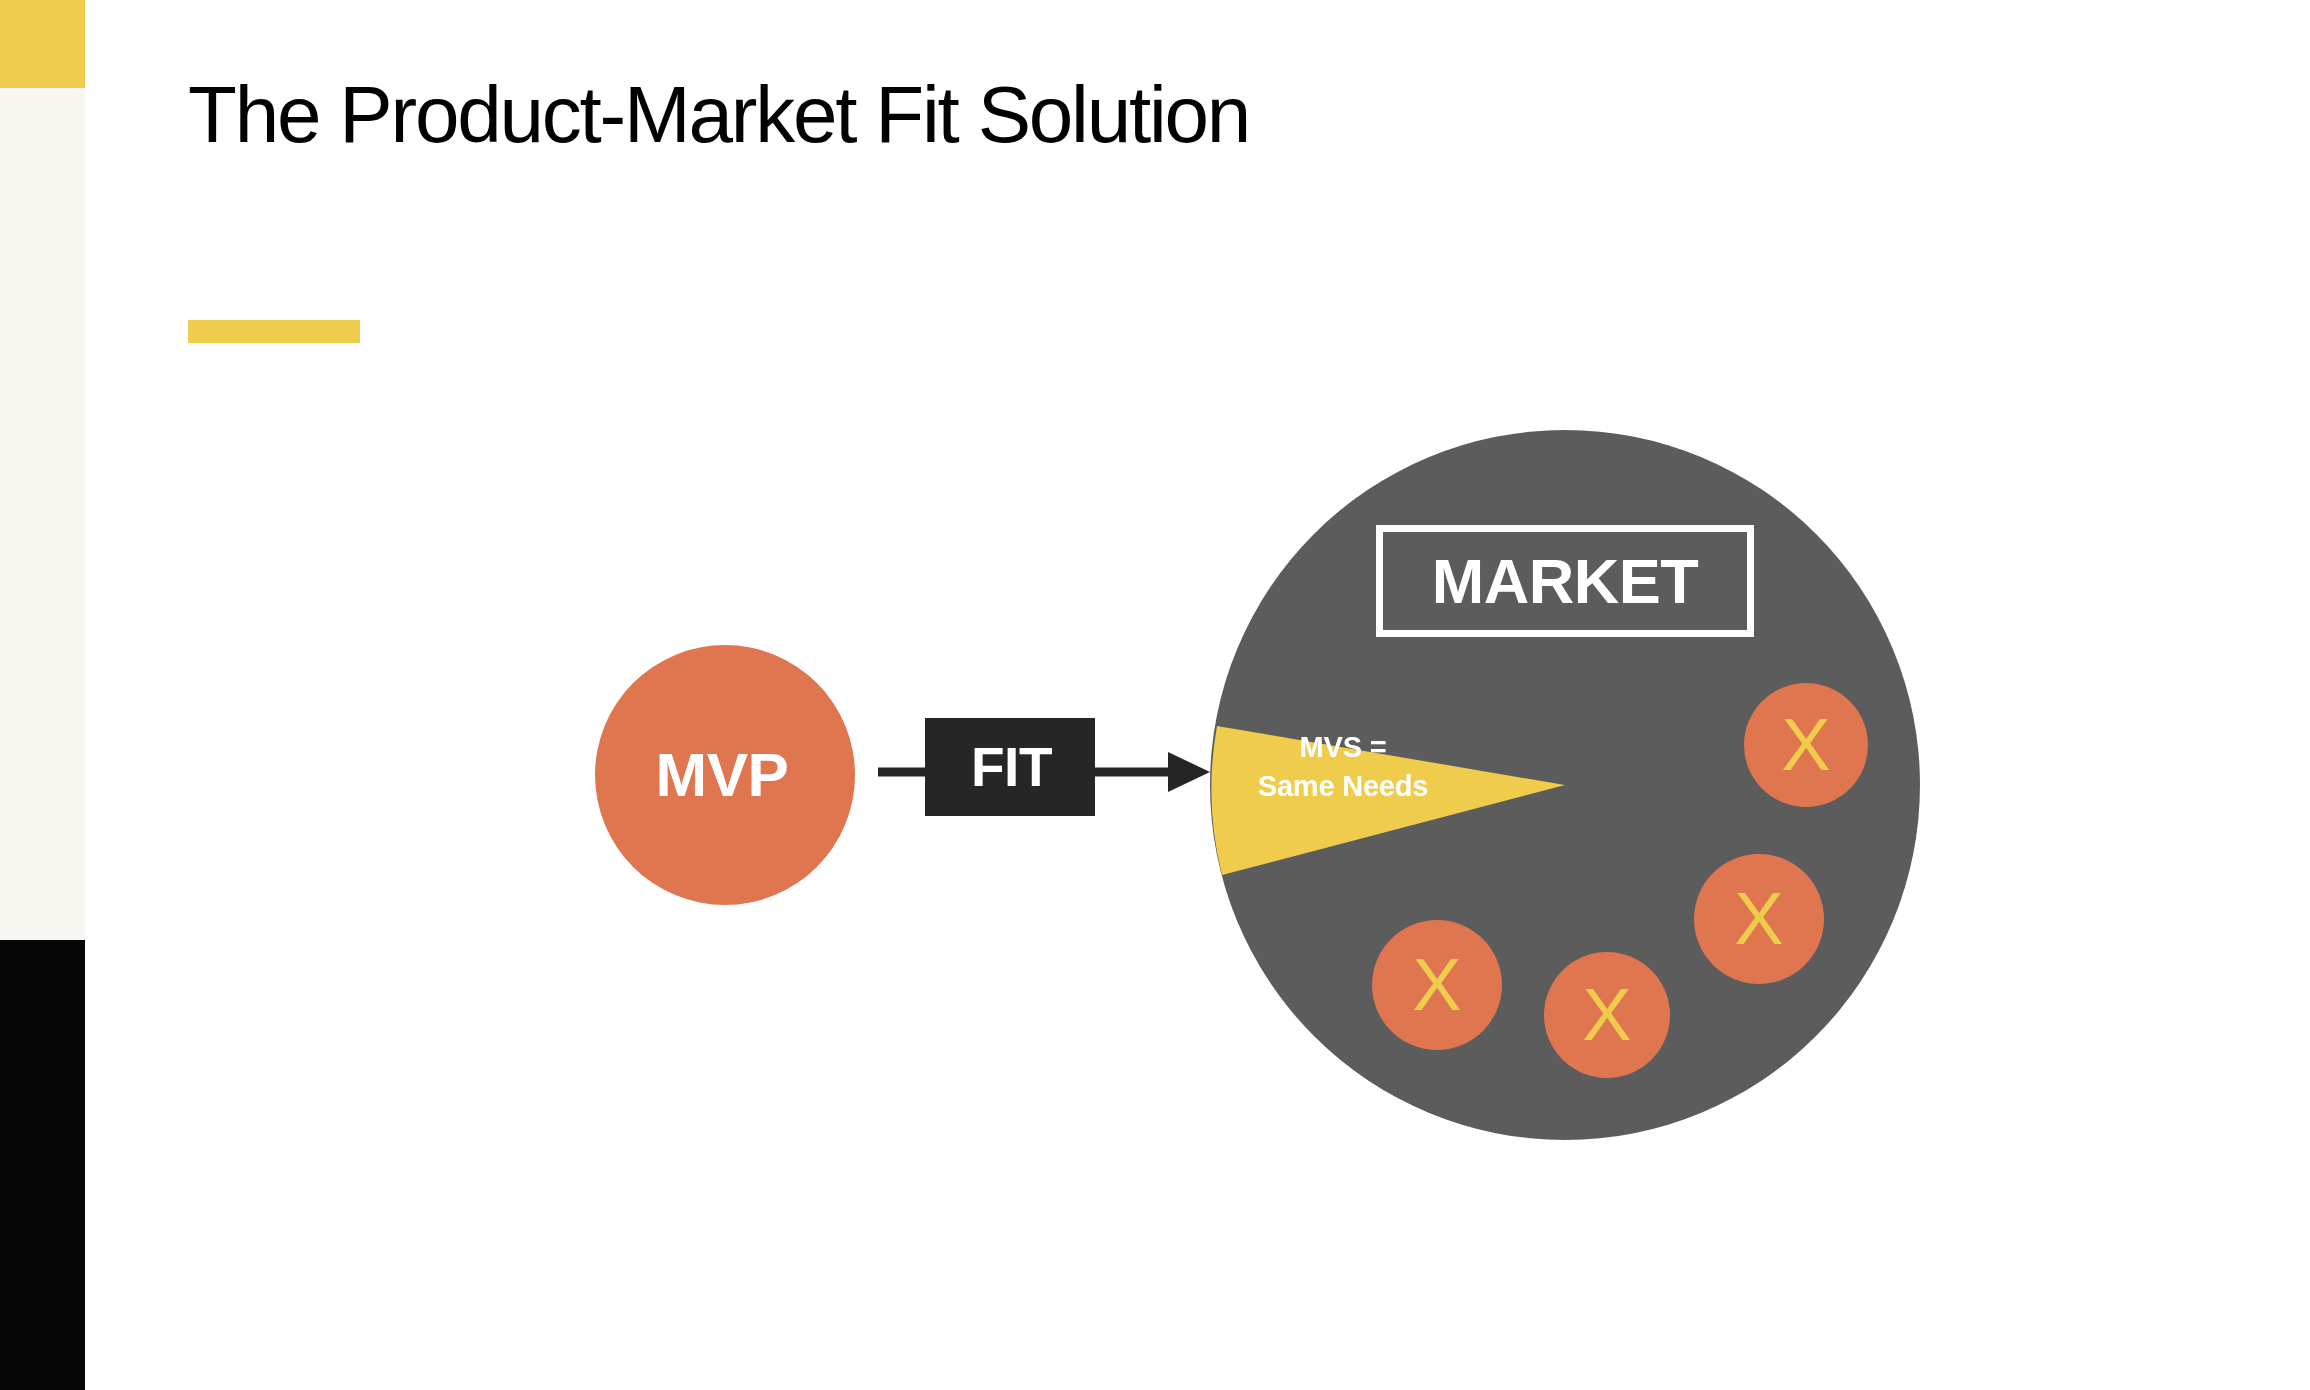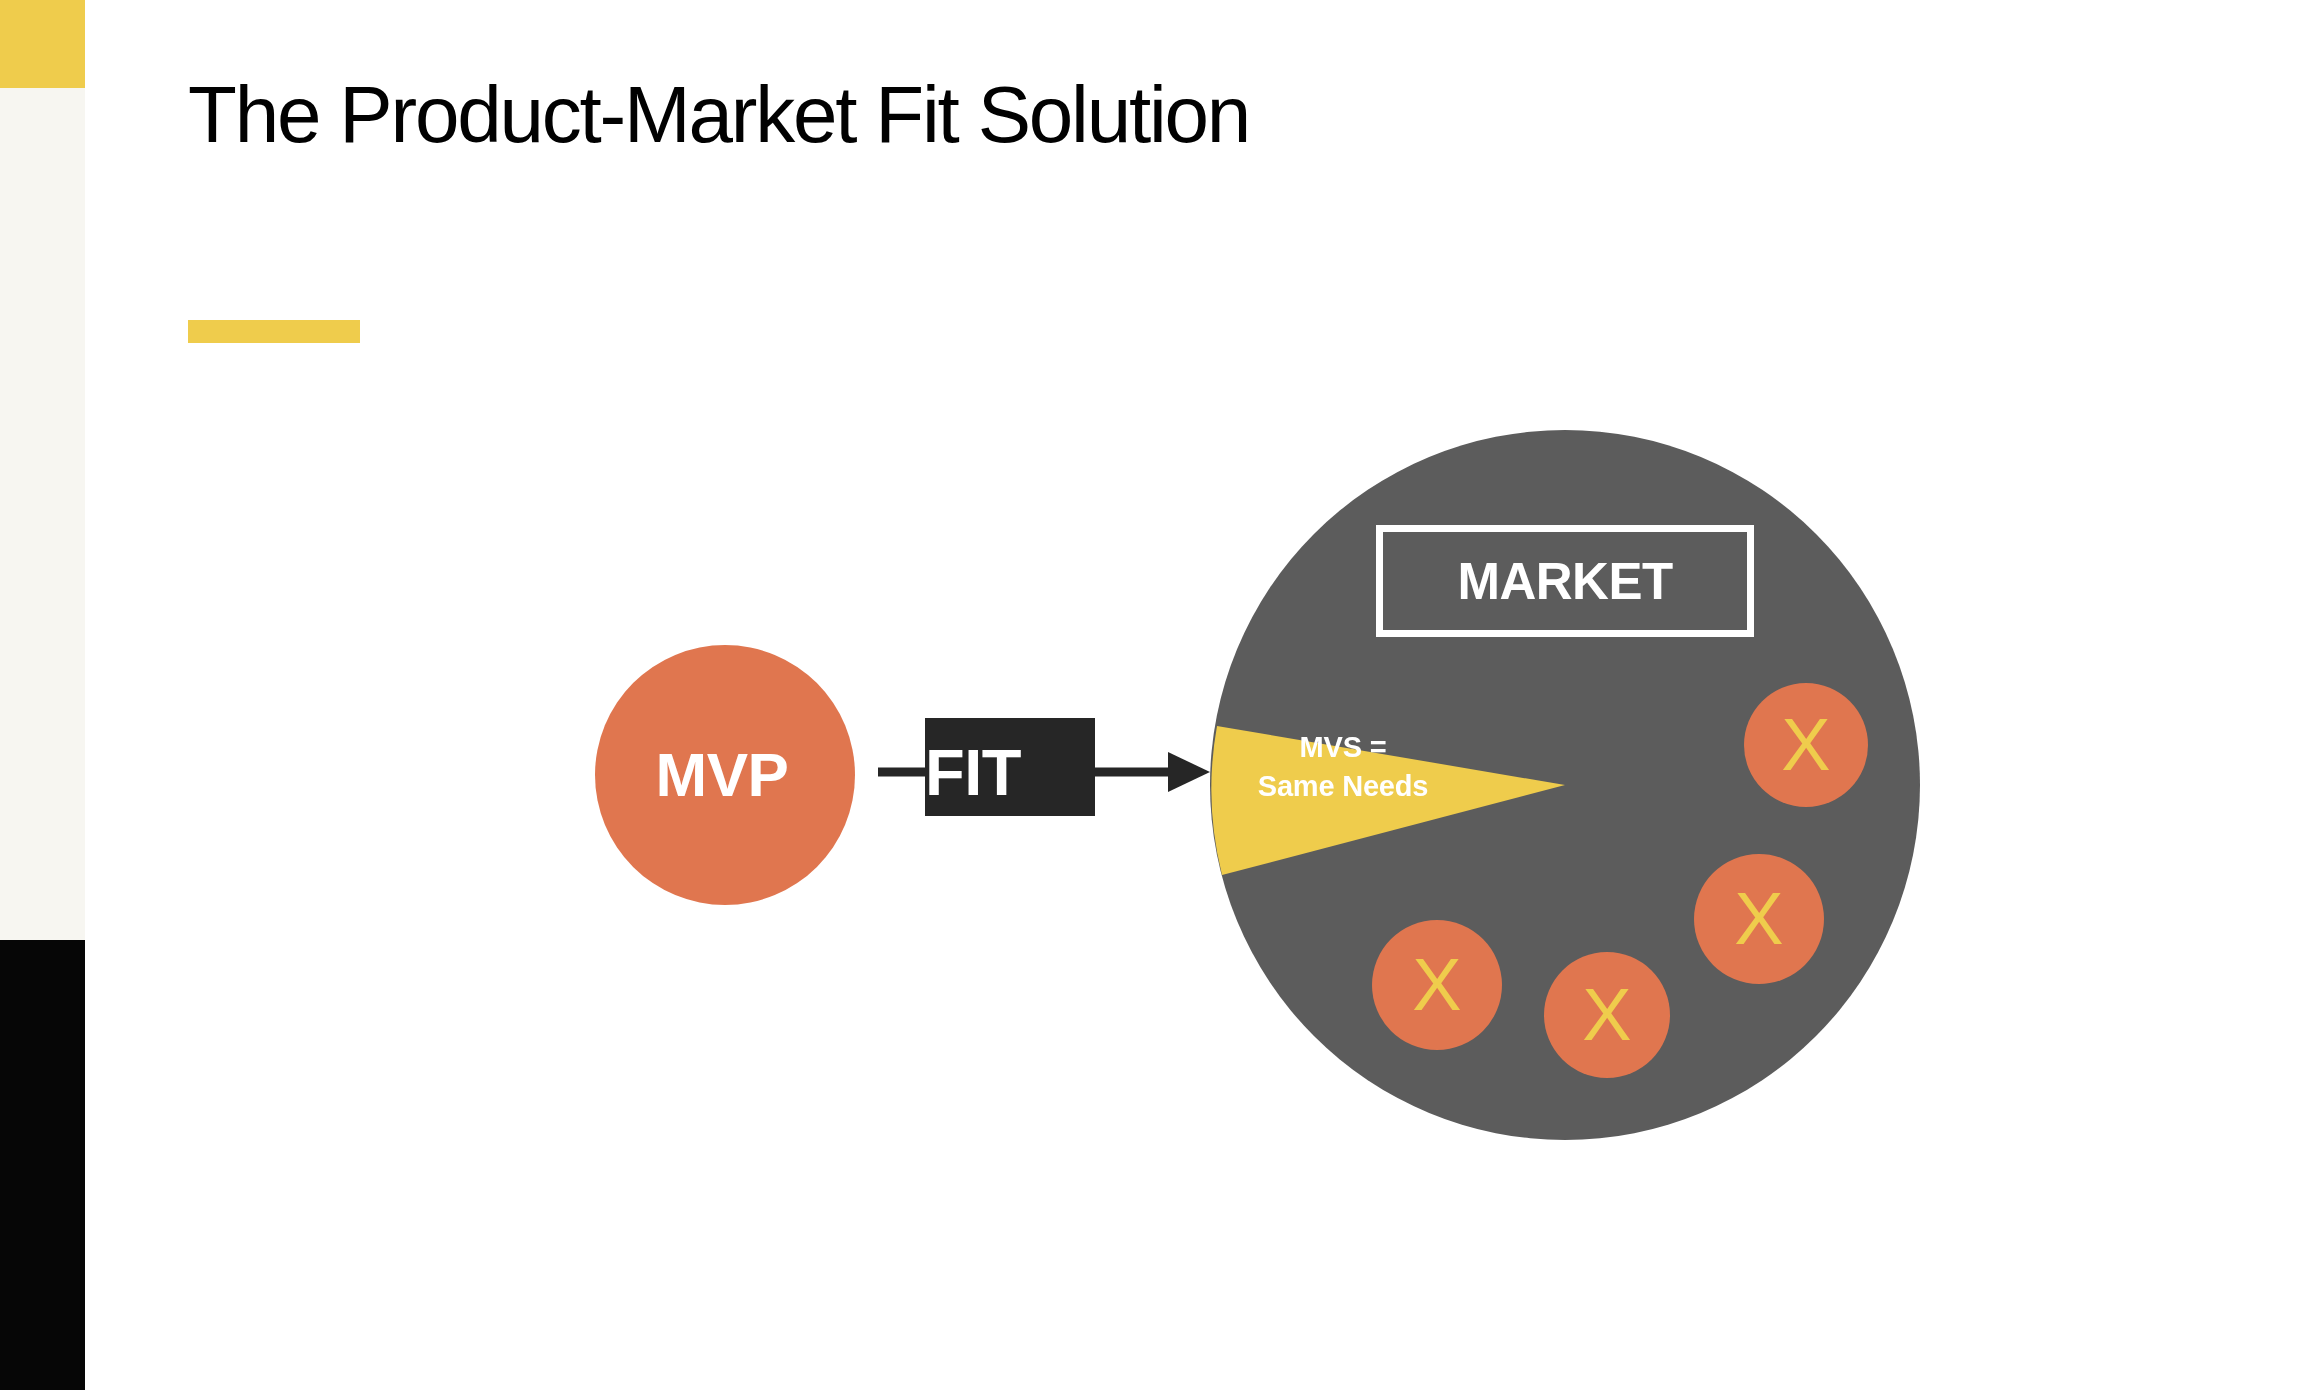--- a/index.html
+++ b/index.html
@@ -92,25 +92,25 @@
   }
   .lbl-mvp {
     left: 595px;
     top: 739px;
     width: 254px;
     text-align: center;
     font-size: 62px;
     letter-spacing: -0.5px;
   }
   .lbl-fit {
-    left: 925px;
+    left: 882px;
     top: 735px;
     width: 170px;
-    text-align: left;
-    font-size: 65px;
+    text-align: right;
+    font-size: 55px;
     letter-spacing: -0.5px;
   }
   .lbl-mvs {
     left: 1218px;
     top: 728px;
     width: 250px;
     text-align: center;
     font-size: 29px;
     line-height: 1.35;
     letter-spacing: -0.2px;
@@ -122,21 +122,21 @@
     width: 378px;
     height: 112px;
     border: 7px solid #ffffff;
     box-sizing: border-box;
     display: flex;
     align-items: center;
     justify-content: center;
   }
   .lbl-market-box span {
     color: #ffffff;
-    font-size: 51px;
+    font-size: 63px;
     font-weight: bold;
     letter-spacing: -0.5px;
     line-height: 1;
   }
   .lbl-x {
     position: absolute;
     color: #EFCC4C;
     font-weight: normal;
     font-size: 74px;
     line-height: 1;

